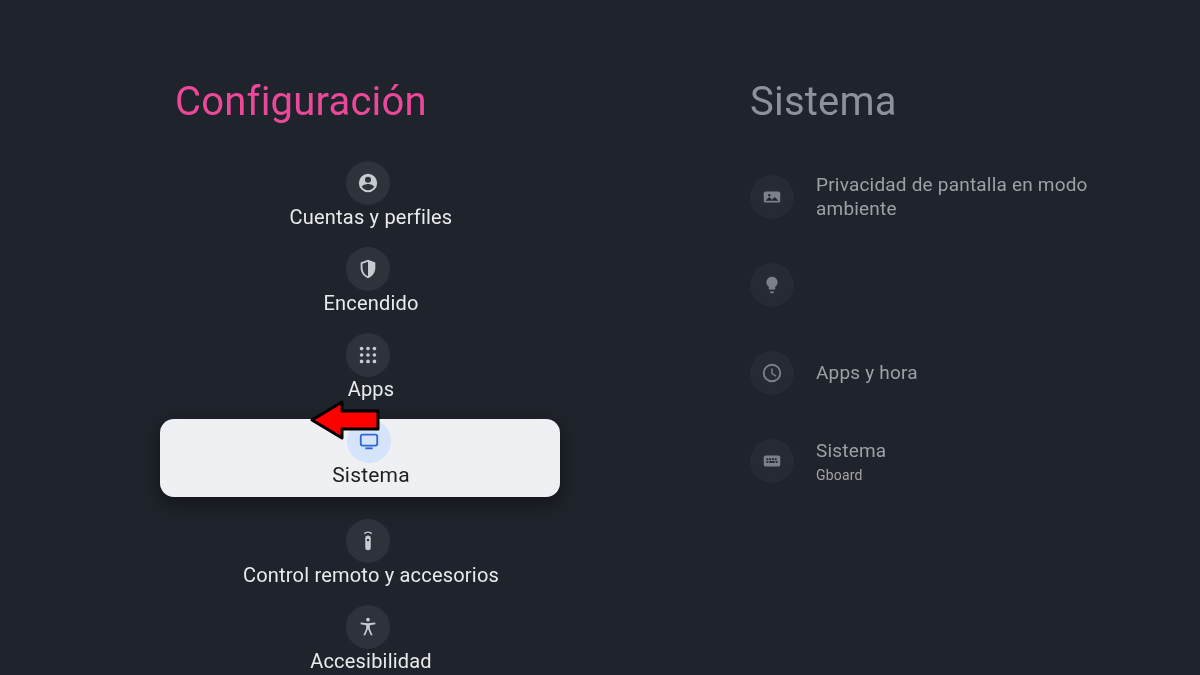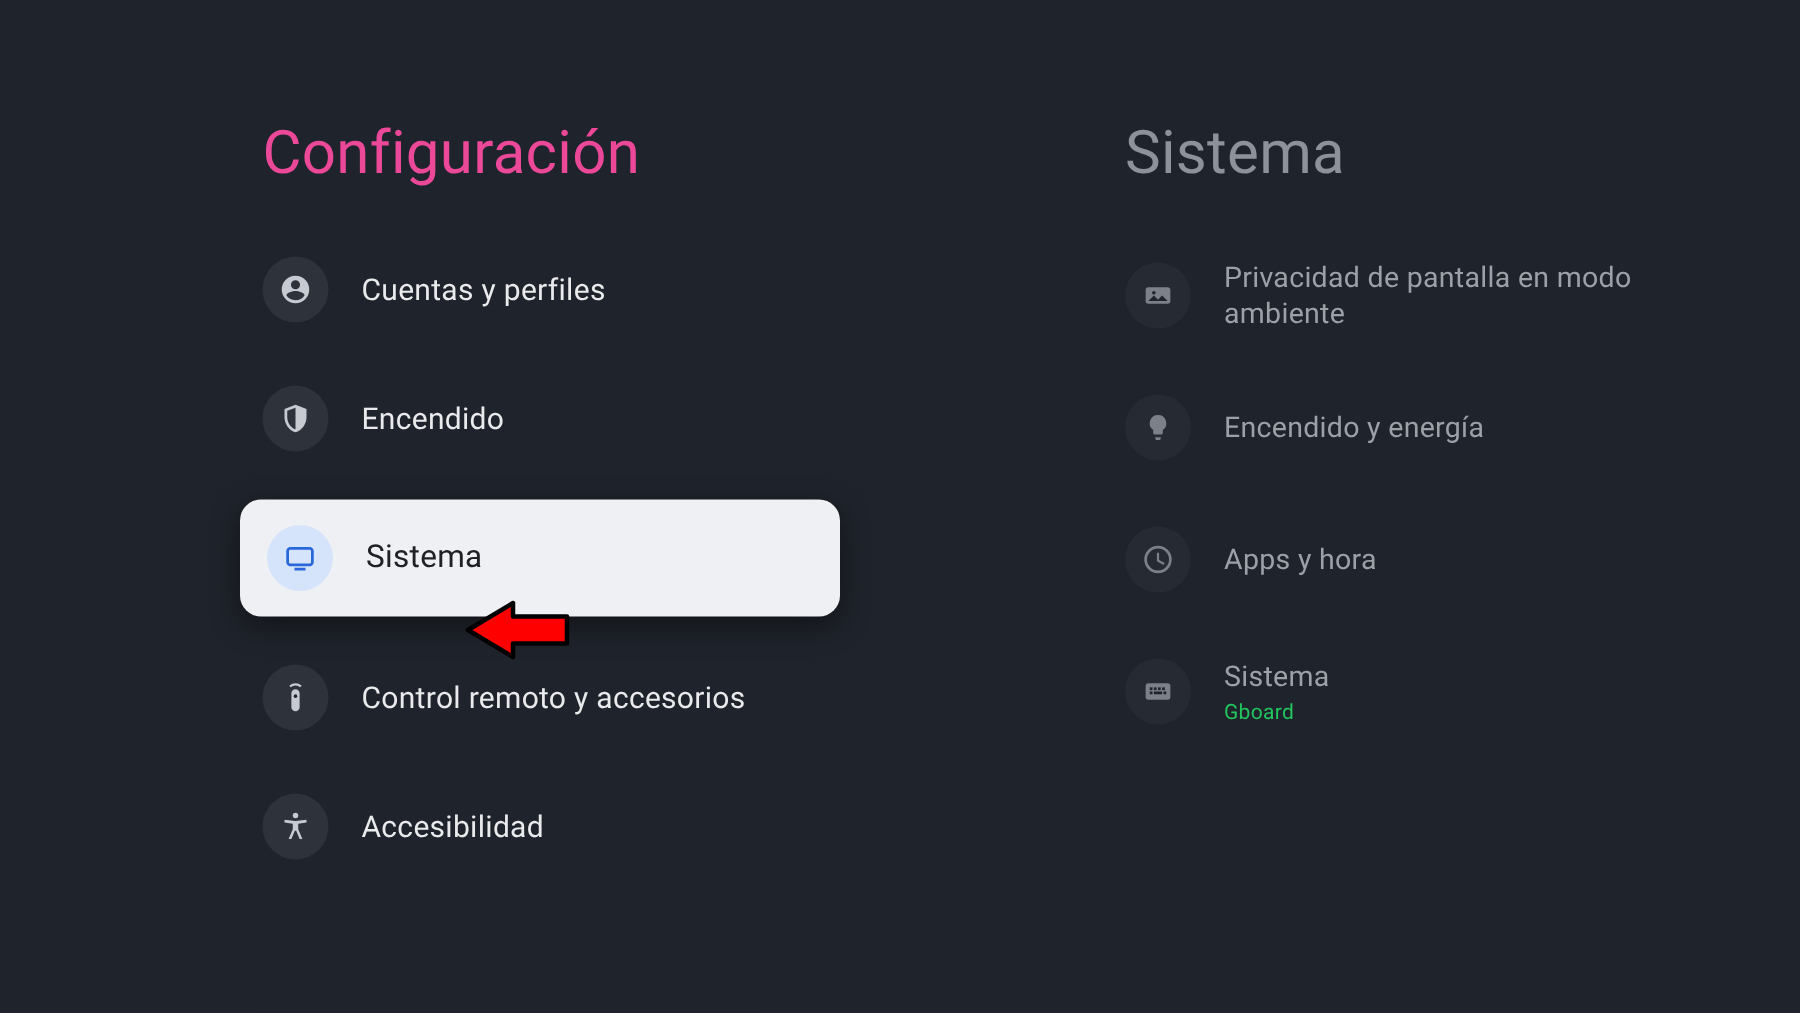--- a/index.html
+++ b/index.html
@@ -28,20 +28,21 @@
   }
 
   .menu { }
   .menu-item {
     display: flex;
     align-items: center;
     height: 64px;
     margin-left: 160px;
     margin-bottom: 22px;
     position: relative;
+    flex-direction: column;
   }
   .menu-item .icon-wrap {
     width: 44px; height: 44px;
     border-radius: 50%;
     background: #2d323b;
     display: flex; align-items: center; justify-content: center;
     flex: 0 0 44px;
     margin-left: 15px;
   }
   .menu-item .icon-wrap svg { width: 22px; height: 22px; fill: #c7cbd1; }
@@ -100,21 +101,21 @@
     width: 44px; height: 44px;
     border-radius: 50%;
     background: #282c34;
     display: flex; align-items: center; justify-content: center;
     flex: 0 0 44px;
     opacity: 0.85;
   }
   .sub-item .sicon svg { width: 22px; height: 22px; fill: #8d9199; }
   .sub-item .texts { margin-left: 22px; display: flex; flex-direction: column; justify-content: center; }
   .sub-item .slabel { color: #9ca0a7; font-size: 19px; line-height: 24px; letter-spacing: 0.2px; max-width: 280px;}
-  .sub-item .ssub   { color: #22c55e; font-size: 14px; margin-top: 4px; letter-spacing: 0.2px;}
+  .sub-item .ssub   { color: #a3a3a3; font-size: 14px; margin-top: 4px; letter-spacing: 0.2px;}
 
   
   .annotation-arrow {
     position: absolute;
     left: 310px; top: 398px;
     width: 70px; height: 44px;
     pointer-events: none;
   }
   .annotation-arrow svg { width: 100%; height: 100%; }
 
@@ -138,20 +139,36 @@
 
     <div class="menu-item">
       <span class="icon-wrap">
         <svg viewBox="0 0 24 24">
             <path d="M12 2l8 3v6c0 5-3.4 9.6-8 11-4.6-1.4-8-6-8-11V5l8-3zm0 2.2L6 6.4v4.6c0 3.9 2.5 7.6 6 8.9V4.2z"></path>
           </svg>
       </span>
       <span class="label">Encendido</span>
     </div>
 
+    <div class="menu-item">
+      <span class="icon-wrap">
+        <svg viewBox="0 0 24 24">
+            <circle cx="5" cy="5" r="2"></circle>
+            <circle cx="12" cy="5" r="2"></circle>
+            <circle cx="19" cy="5" r="2"></circle>
+            <circle cx="5" cy="12" r="2"></circle>
+            <circle cx="12" cy="12" r="2"></circle>
+            <circle cx="19" cy="12" r="2"></circle>
+            <circle cx="5" cy="19" r="2"></circle>
+            <circle cx="12" cy="19" r="2"></circle>
+            <circle cx="19" cy="19" r="2"></circle>
+          </svg>
+      </span>
+      <span class="label">Apps</span>
+    </div>
 
     <div class="menu-item selected">
       <span class="icon-wrap">
         <svg viewBox="0 0 24 24" fill="none" stroke-width="2">
             <rect x="3" y="5" width="18" height="12" rx="2" fill="none" stroke="#2a67d8"></rect>
             <line x1="8" y1="20" x2="16" y2="20" stroke="#2a67d8"></line>
           </svg>
       </span>
       <span class="label">Sistema</span>
     </div>
@@ -195,23 +212,20 @@
       <span class="slabel">Privacidad de pantalla en modo ambiente</span>
     </div>
   </div>
 
   <div class="sub-item">
     <span class="sicon">
       <svg viewBox="0 0 24 24">
           <path d="M12 3a6 6 0 00-3.5 10.9V16a1 1 0 001 1h5a1 1 0 001-1v-2.1A6 6 0 0012 3zm-2 16h4v1a1 1 0 01-1 1h-2a1 1 0 01-1-1z"></path>
         </svg>
     </span>
-    <div class="texts">
-      <span class="slabel">Encendido y energía</span>
-    </div>
   </div>
 
 
   <div class="sub-item">
     <span class="sicon">
       <svg viewBox="0 0 24 24">
           <path d="M12 2a10 10 0 100 20 10 10 0 000-20zm0 2a8 8 0 110 16 8 8 0 010-16zm.8 3v5.3l4 2.3-.8 1.4-4.8-2.8V7z"></path>
         </svg>
     </span>
     <div class="texts">

